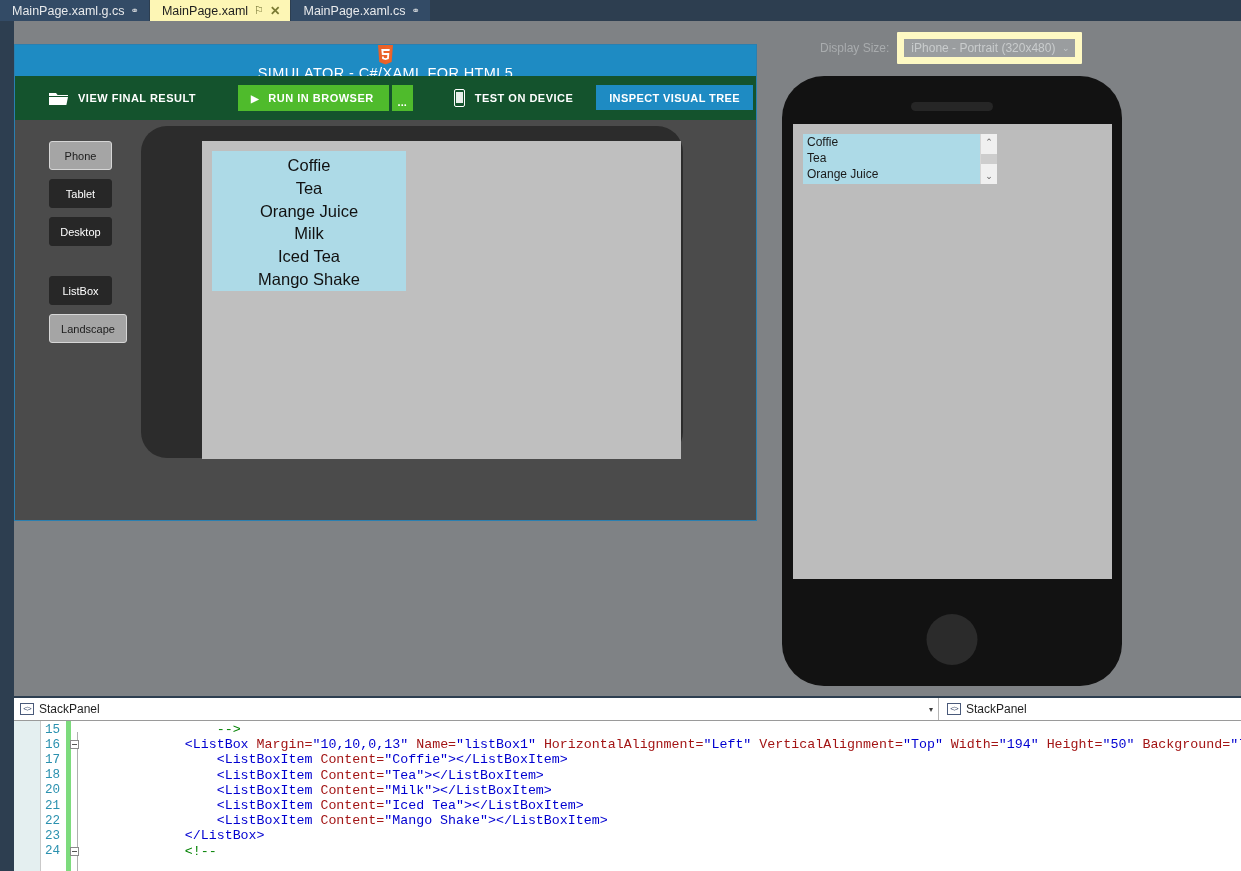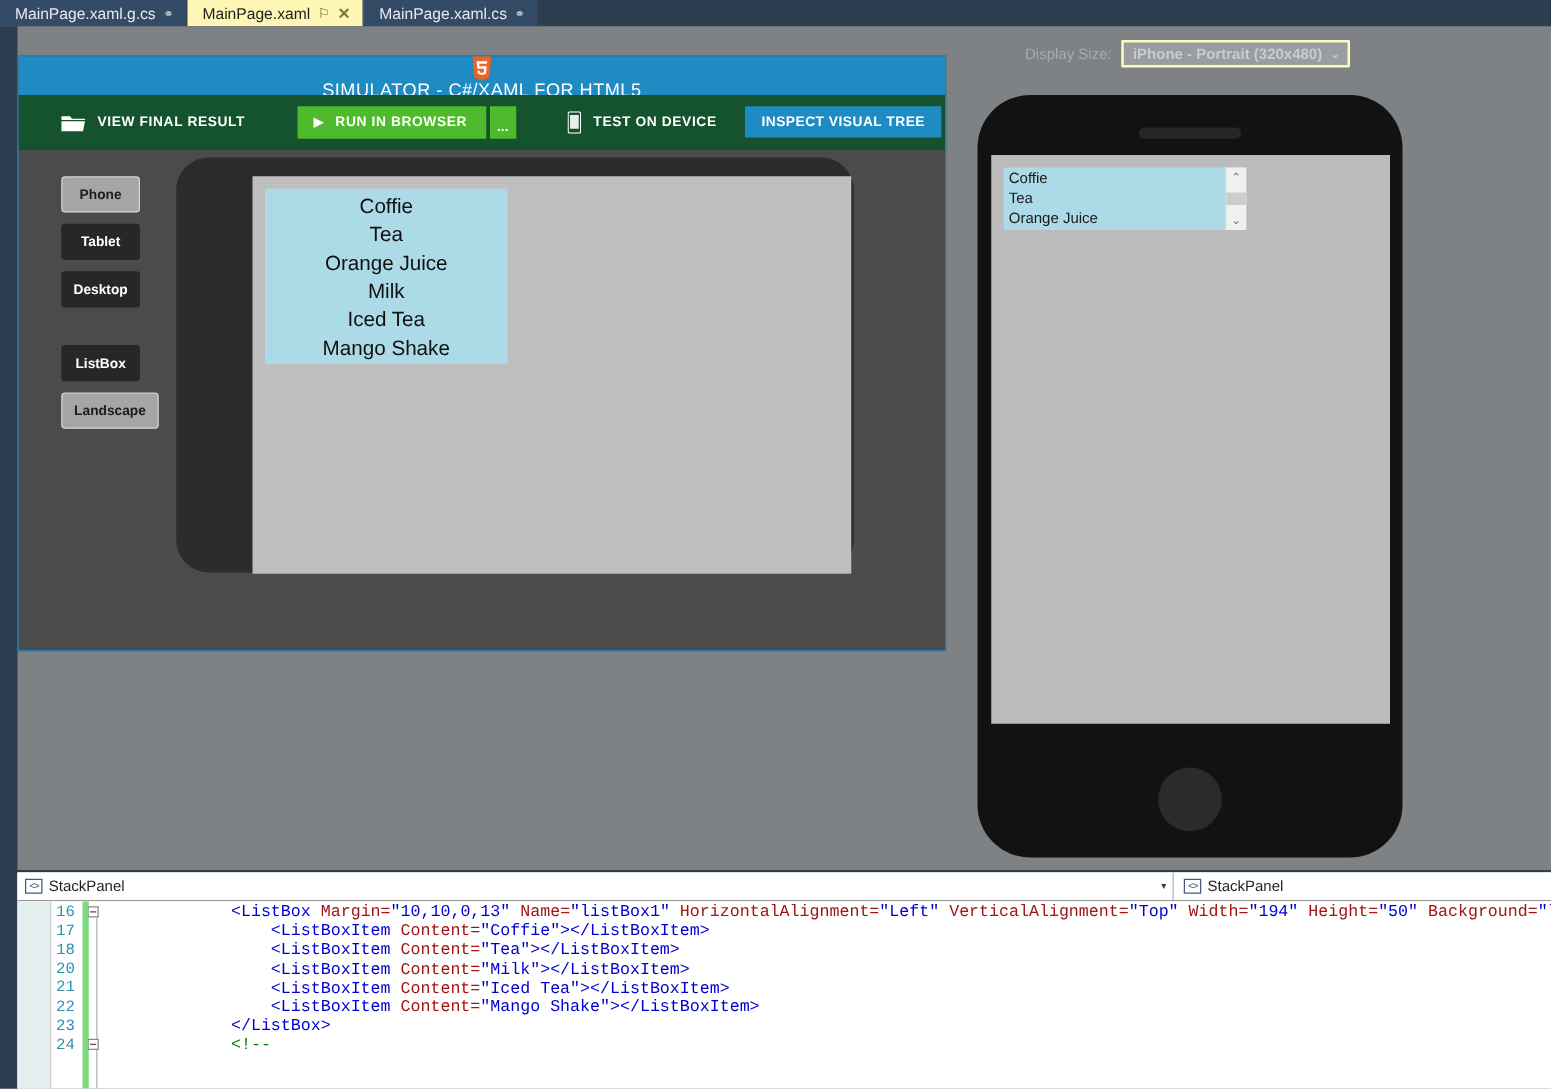--- a/index.html
+++ b/index.html
@@ -41,27 +41,26 @@
   }
 
   
   .dispsize {
     position: absolute; left: 806px; top: 11px;
     display: flex; align-items: center; gap: 8px;
     font-size: 12px; color: #a9acae;
   }
   .dispsize select, .dispsize .fauxselect {
     background: #9a9d9f; color: #c9cccd;
-    border: 2px solid #fef9c3;
+    border: 7px solid #fef9c3;
     font-size: 12px; font-family: "Liberation Sans", sans-serif;
     padding: 2px 20px 2px 7px;
     position: relative;
     border-radius: 1px;
     cursor: default;
-    font-weight: bold;
   }
   .fauxselect .caret {
     position: absolute; right: 6px; top: 50%; transform: translateY(-50%);
     font-size: 9px; color: #c4c7c8;
   }
 
   
   .simwin {
     position: absolute; left: 0px; top: 23px;
     width: 743px; height: 477px;
@@ -131,21 +130,21 @@
   
   .simbody { position: relative; height: calc(100% - 75px); }
   .devbtns {
     position: absolute; left: 34px; top: 21px;
     display: flex; flex-direction: column; gap: 9px;
   }
   .devbtn {
     width: 63px; height: 29px;
     background: #272727; color: #ffffff;
     border: 1px solid #272727;
-    font-size: 11px; font-weight: bold;
+    font-size: 11px; font-weight: normal;
     display: flex; align-items: center; justify-content: center;
     border-radius: 3px; cursor: default;
   }
   .devbtn.sel { background: #a5a5a5; color: #1c1c1c; border-color: #d6d6d6; }
   .devbtn.gap-top { margin-top: 21px; }
 
   .devframe {
     position: absolute; left: 126px; top: 6px;
     width: 542px; height: 332px;
     background: #2c2c2c; border-radius: 26px;
@@ -420,20 +419,21 @@
         <span>StackPanel</span>
       </div>
     </div>
 
     <div class="codearea">
       <div class="gutter-indicator"></div>
       <div class="gutter-sep"></div>
       <div class="changebar"></div>
       <div class="outline-line"></div>
       <div class="codelines" id="codelines">
+          <div class="cl"><span class="lnum">15</span><span class="fold"></span><span class="codetext"><span class="k-cmt">                --&gt;</span></span></div>
           <div class="cl"><span class="lnum">16</span><span class="fold"><span class="foldbox"></span></span><span class="codetext"><span>            </span><span class="k-tag">&lt;ListBox </span><span class="k-name">Margin=</span><span class="k-val">"10,10,0,13" </span><span class="k-name">Name=</span><span class="k-val">"listBox1" </span><span class="k-name">HorizontalAlignment=</span><span class="k-val">"Left" </span><span class="k-name">VerticalAlignment=</span><span class="k-val">"Top" </span><span class="k-name">Width=</span><span class="k-val">"194" </span><span class="k-name">Height=</span><span class="k-val">"50" </span><span class="k-name">Background=</span><span class="k-val">"lightblue"</span></span></div>
           <div class="cl"><span class="lnum">17</span><span class="fold"></span><span class="codetext"><span>                </span><span class="k-tag">&lt;ListBoxItem </span><span class="k-name">Content=</span><span class="k-val">"Coffie"</span><span class="k-tag">&gt;&lt;/ListBoxItem&gt;</span></span></div>
           <div class="cl"><span class="lnum">18</span><span class="fold"></span><span class="codetext"><span>                </span><span class="k-tag">&lt;ListBoxItem </span><span class="k-name">Content=</span><span class="k-val">"Tea"</span><span class="k-tag">&gt;&lt;/ListBoxItem&gt;</span></span></div>
           <div class="cl"><span class="lnum">20</span><span class="fold"></span><span class="codetext"><span>                </span><span class="k-tag">&lt;ListBoxItem </span><span class="k-name">Content=</span><span class="k-val">"Milk"</span><span class="k-tag">&gt;&lt;/ListBoxItem&gt;</span></span></div>
           <div class="cl"><span class="lnum">21</span><span class="fold"></span><span class="codetext"><span>                </span><span class="k-tag">&lt;ListBoxItem </span><span class="k-name">Content=</span><span class="k-val">"Iced Tea"</span><span class="k-tag">&gt;&lt;/ListBoxItem&gt;</span></span></div>
           <div class="cl"><span class="lnum">22</span><span class="fold"></span><span class="codetext"><span>                </span><span class="k-tag">&lt;ListBoxItem </span><span class="k-name">Content=</span><span class="k-val">"Mango Shake"</span><span class="k-tag">&gt;&lt;/ListBoxItem&gt;</span></span></div>
           <div class="cl"><span class="lnum">23</span><span class="fold"></span><span class="codetext"><span>            </span><span class="k-tag">&lt;/ListBox&gt;</span></span></div>
           <div class="cl"><span class="lnum">24</span><span class="fold"><span class="foldbox"></span></span><span class="codetext"><span>            </span><span class="k-cmt">&lt;!--</span></span></div>
         </div>
     </div>

